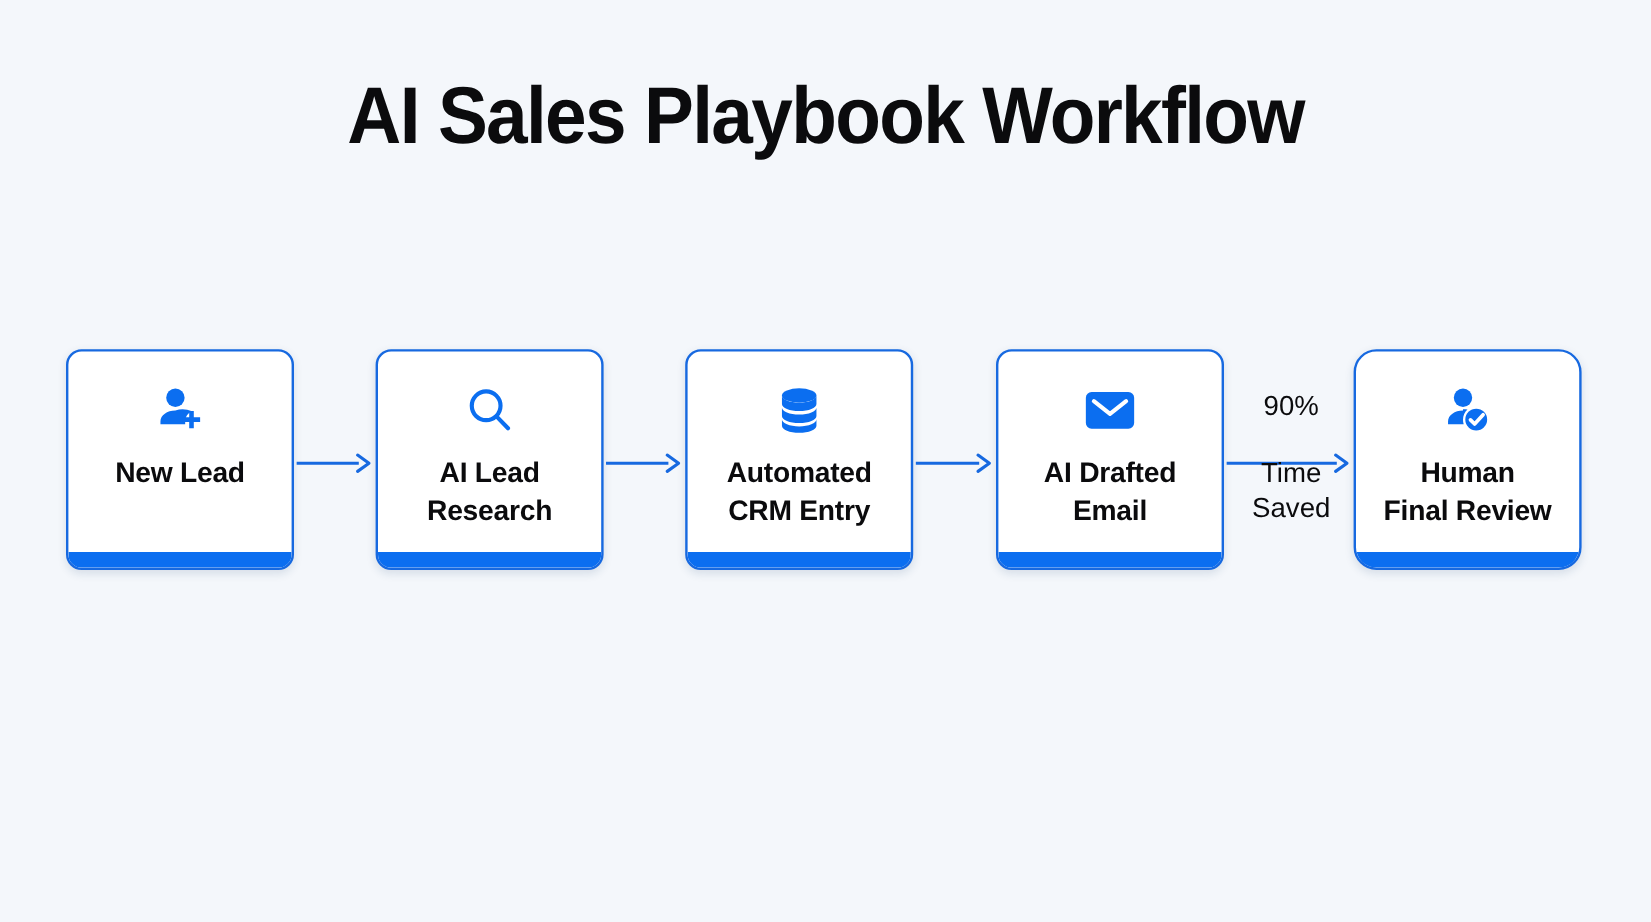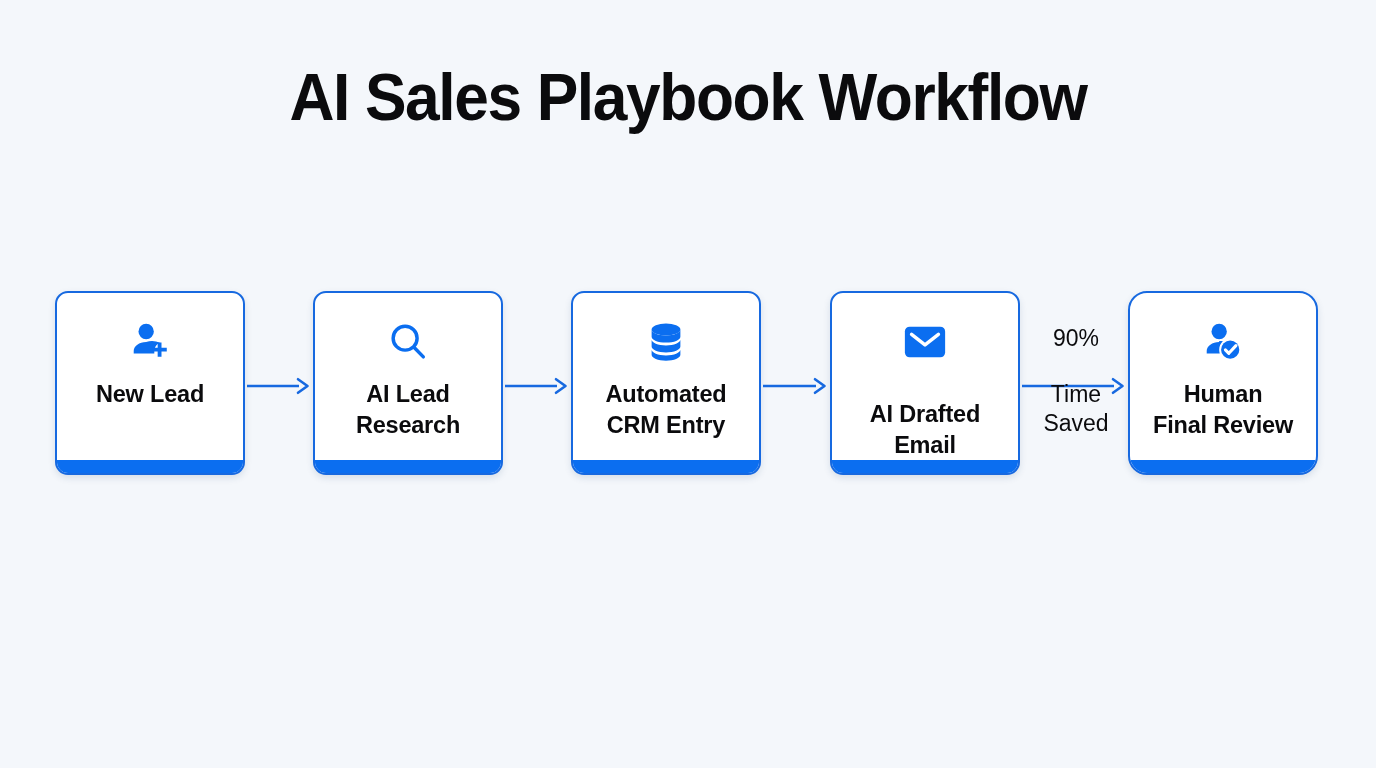--- a/index.html
+++ b/index.html
@@ -91,21 +91,21 @@
     right: 0;
     bottom: 0;
     height: 13px;
     background: #0b6ef0;
   }
 
   
   .node.n0 { left: 0px; }
   .node.n1 { left: 258px; }
   .node.n2 { left: 516px; }
-  .node.n3 { left: 775px; gap: 20px; }
+  .node.n3 { left: 775px; }
   .node.n4 { left: 1073px; border-radius: 19px; }
 
   
   .connector {
     position: absolute;
     top: 85px;
     height: 20px;
     display: block;
   }
   .connector.c0 { left: 192px; width: 68px; }

